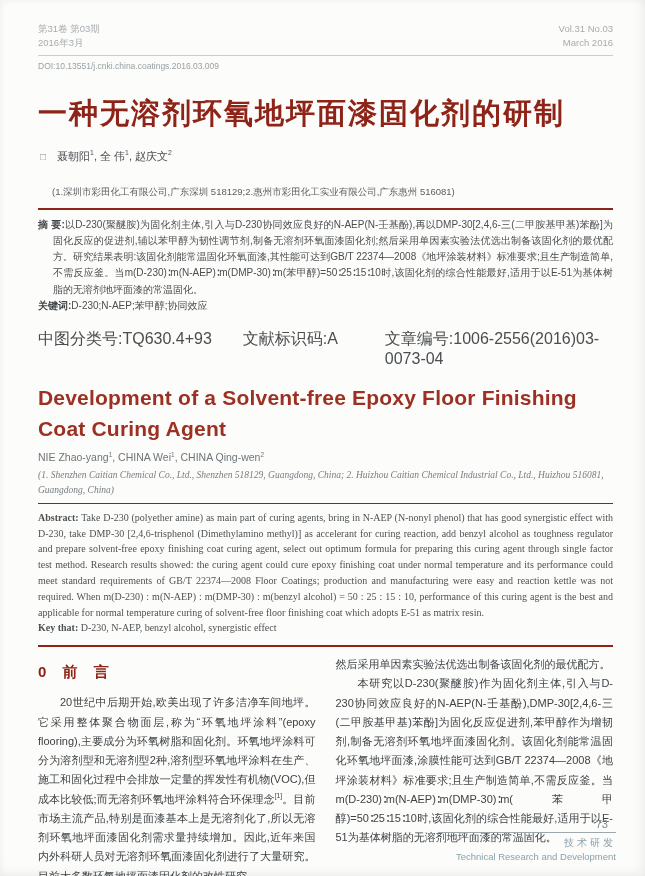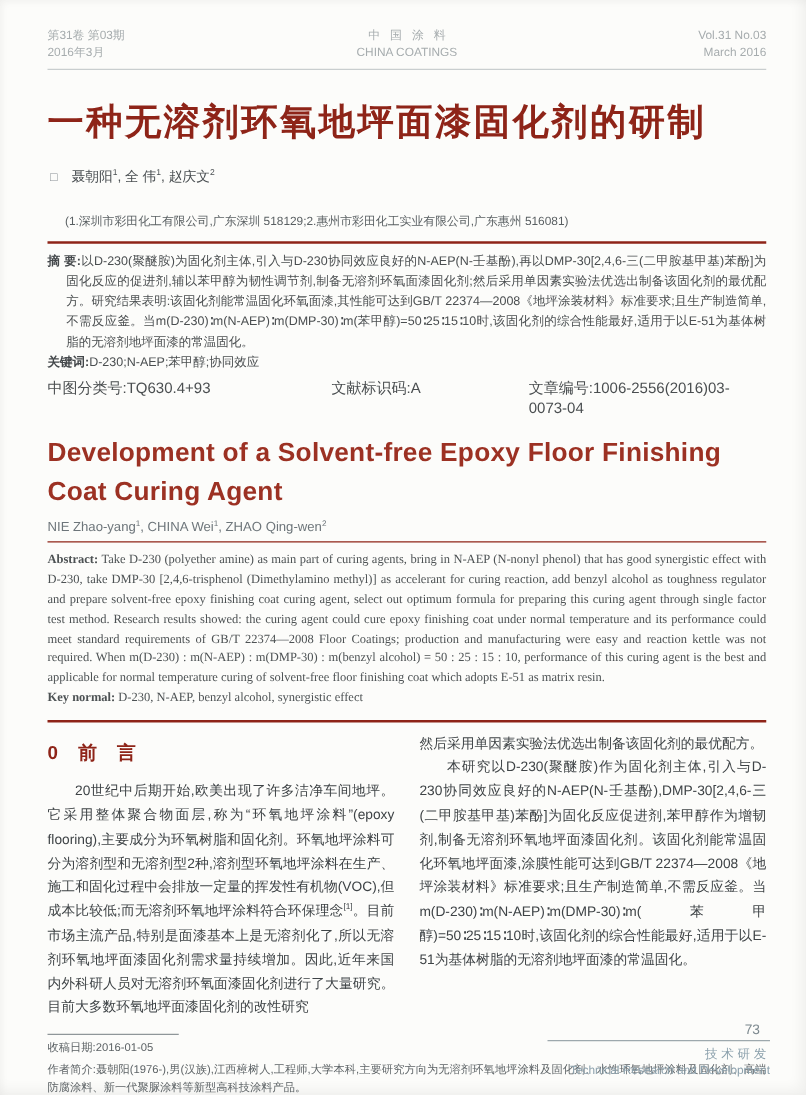--- a/index.html
+++ b/index.html
@@ -38,21 +38,21 @@
   .affil-zh{font-size:9.5px;color:#595f62;margin-left:14px;margin-top:22px;}
   .rule-thick{border:none;border-top:2.5px solid #8e2418;margin:9px 0 7px 0;}
   .rule-thin{border:none;border-top:1px solid #8e2418;margin:5px 0 6px 0;}
   
   .abs-zh,.kw-zh{
     font-size:10px;line-height:1.62;text-align:justify;color:#4a4e50;
   }
   .hang{padding-left:15px;text-indent:-15px;}
   .abs-zh b,.kw-zh b{color:#43474a;}
   .meta-row{
-    display:flex;font-size:12px;color:#4a4e50;margin-top:3px;
+    display:flex;font-size:16px;color:#4a4e50;margin-top:15px;
   }
   .meta-row .m1{width:245px;}
   .meta-row .m2{width:170px;}
   .title-en{
     margin:14px 0 6px 0;font-size:21px;line-height:1.5;
     font-weight:bold;color:#9c3123;letter-spacing:0.2px;
   }
   .authors-en{font-size:10.5px;color:#6d757a;margin-bottom:5px;}
   .affil-en{
     font-family:"Liberation Serif", serif;font-style:italic;
@@ -87,29 +87,26 @@
 </head>
 <body>
 
 <div class="page">
 
   <header class="masthead">
     <div class="mh-left">
       <div>第31卷 第03期</div>
       <div>2016年3月</div>
     </div>
-    <div class="mh-center">
-      <div class="mh-cn">中国涂料</div>
-      <div>CHINA COATINGS</div>
-    </div>
     <div class="mh-right">
       <div>Vol.31 No.03</div>
       <div>March 2016</div>
     </div>
   </header>
+  <div class="doi">DOI:10.13551/j.cnki.china.coatings.2016.03.009</div>
 
   <h1 class="title-zh">一种无溶剂环氧地坪面漆固化剂的研制</h1>
 
   <div class="authors-zh">
     <span class="marker">□</span>
     <span><span>聂朝阳</span><sup>1</sup><span>,</span></span>
     <span><span>全 伟</span><sup>1</sup><span>,</span></span>
     <span><span>赵庆文</span><sup>2</sup><span></span></span>
   </div>
   <div class="affil-zh">(1.深圳市彩田化工有限公司,广东深圳 518129;2.惠州市彩田化工实业有限公司,广东惠州 516081)</div>
@@ -125,30 +122,31 @@
   <div class="meta-row">
     <span class="m1"><span>中图分类号:</span><span>TQ630.4+93</span></span>
     <span class="m2"><span>文献标识码:</span><span>A</span></span>
     <span class="m3"><span>文章编号:</span><span>1006-2556(2016)03-0073-04</span></span>
   </div>
 
   <h2 class="title-en">Development of a Solvent-free Epoxy Floor Finishing Coat Curing Agent</h2>
   <div class="authors-en">
     <span><span>NIE Zhao-yang</span><sup>1</sup><span>, </span></span>
     <span><span>CHINA Wei</span><sup>1</sup><span>, </span></span>
-    <span><span>ZHAO Qing-wen</span><sup>2</sup><span></span></span>
+    <span><span>CHINA Qing-wen</span><sup>2</sup><span></span></span>
   </div>
+  <div class="affil-en">(1. Shenzhen Caitian Chemical Co., Ltd., Shenzhen 518129, Guangdong, China; 2. Huizhou Caitian Chemical Industrial Co., Ltd., Huizhou 516081, Guangdong, China)</div>
 
   <hr class="rule-thin">
 
   <div class="abs-en">
     <b>Abstract:</b><span> Take D-230 (polyether amine) as main part of curing agents, bring in N-AEP (N-nonyl phenol) that has good synergistic effect with D-230, take DMP-30 [2,4,6-trisphenol (Dimethylamino methyl)] as accelerant for curing reaction, add benzyl alcohol as toughness regulator and prepare solvent-free epoxy finishing coat curing agent, select out optimum formula for preparing this curing agent through single factor test method. Research results showed: the curing agent could cure epoxy finishing coat under normal temperature and its performance could meet standard requirements of GB/T 22374—2008 Floor Coatings; production and manufacturing were easy and reaction kettle was not required. When m(D-230) : m(N-AEP) : m(DMP-30) : m(benzyl alcohol) = 50 : 25 : 15 : 10, performance of this curing agent is the best and applicable for normal temperature curing of solvent-free floor finishing coat which adopts E-51 as matrix resin.</span>
   </div>
   <div class="kw-en">
-    <b>Key normal:</b><span> D-230, N-AEP, benzyl alcohol, synergistic effect</span>
+    <b>Key that:</b><span> D-230, N-AEP, benzyl alcohol, synergistic effect</span>
   </div>
 
   <hr class="rule-thick">
 
   <div class="columns">
     <div class="col">
       <div class="sec-head">0 前 言</div>
       <p class="indent"><span>20世纪中后期开始,欧美出现了许多洁净车间地坪。它采用整体聚合物面层,称为“环氧地坪涂料”(epoxy flooring),主要成分为环氧树脂和固化剂。环氧地坪涂料可分为溶剂型和无溶剂型2种,溶剂型环氧地坪涂料在生产、施工和固化过程中会排放一定量的挥发性有机物(VOC),但成本比较低;而无溶剂环氧地坪涂料符合环保理念</span><span class="refsup">[1]</span><span>。目前市场主流产品,特别是面漆基本上是无溶剂化了,所以无溶剂环氧地坪面漆固化剂需求量持续增加。因此,近年来国内外科研人员对无溶剂环氧面漆固化剂进行了大量研究。目前大多数环氧地坪面漆固化剂的改性研究</span></p>
       <hr class="fn-sep">
       <div class="fn">收稿日期:2016-01-05</div>

